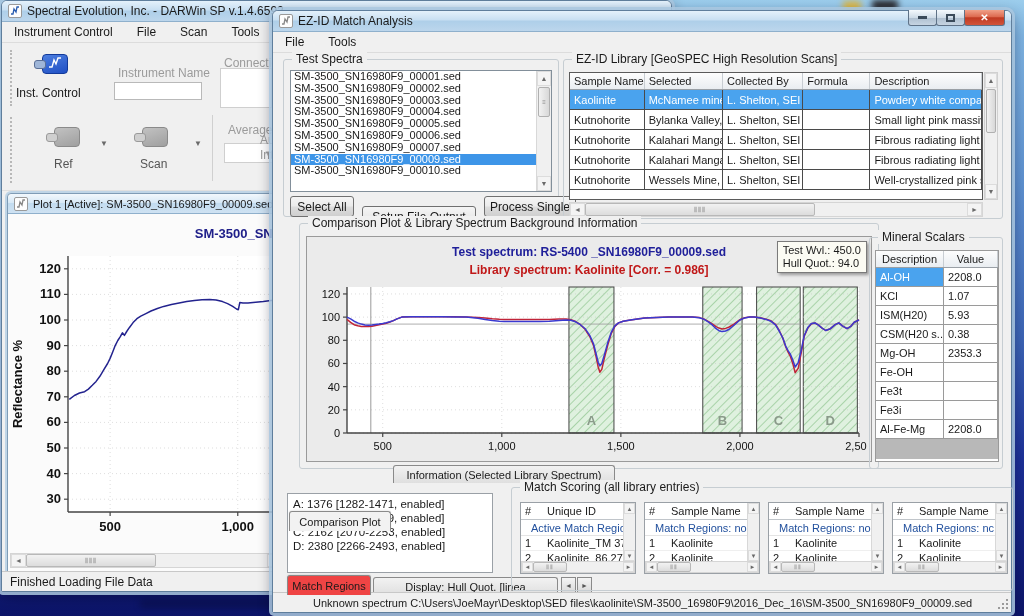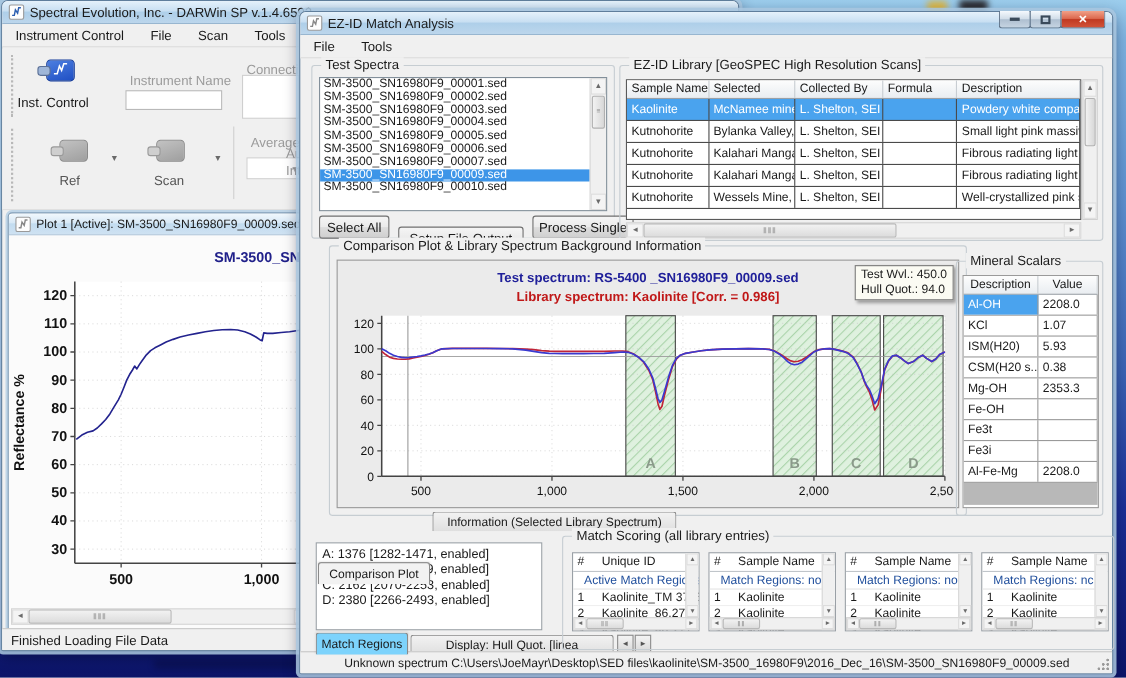--- a/index.html
+++ b/index.html
@@ -90,21 +90,21 @@
   .mtable { position:absolute; background:#fff; border:1px solid #9aa0a6; overflow:hidden; }
   .mtable .hdr { display:flex; border-bottom:1px solid #c0c5ca; }
   .mtable .hdr div { padding:2px 4px; font-size:11px; white-space:nowrap; }
   .mtable .grow { color:#1f4e9c; padding:2px 4px 1px 10px; font-size:11px; white-space:nowrap; border-bottom:1px solid #e4e4e4; }
   .mtable .rrow { display:flex; border-bottom:1px solid #efefef; }
   .mtable .rrow div { padding:1px 4px; font-size:11px; white-space:nowrap; }
 
   .tab { position:absolute; height:18px; display:flex; align-items:center; justify-content:center;
     border:1px solid #8a8a8a; border-bottom:none; border-radius:3px 3px 0 0; font-size:11px; padding:0 7px;
     background:linear-gradient(180deg,#f2f2f2,#dfdfdf); white-space:nowrap; overflow:hidden; }
-  .tab.active { background:#7dd3fc; height:20px; z-index:2; box-shadow:0 -1px 2px rgba(0,0,0,.08); }
+  .tab.active { background:#ef4444; height:20px; z-index:2; box-shadow:0 -1px 2px rgba(0,0,0,.08); }
 
   .spinbtn { position:absolute; width:15px; height:16px; border:1px solid #8a8a8a; background:linear-gradient(180deg,#f4f4f4,#dadada);
     display:flex; align-items:center; justify-content:center; font-size:7px; color:#555; }
 
   .infobox { position:absolute; background:#fbfbf3; border:1px solid #7a7a7a; box-shadow:2px 2px 3px rgba(0,0,0,.35);
     padding:2px 5px; font-size:11px; line-height:13px; white-space:nowrap; }
 
   .resizegrip { position:absolute; right:2px; bottom:2px; width:12px; height:12px;
     background:
       radial-gradient(circle at 10px 10px, #9a9a9a 1px, transparent 1.5px),

